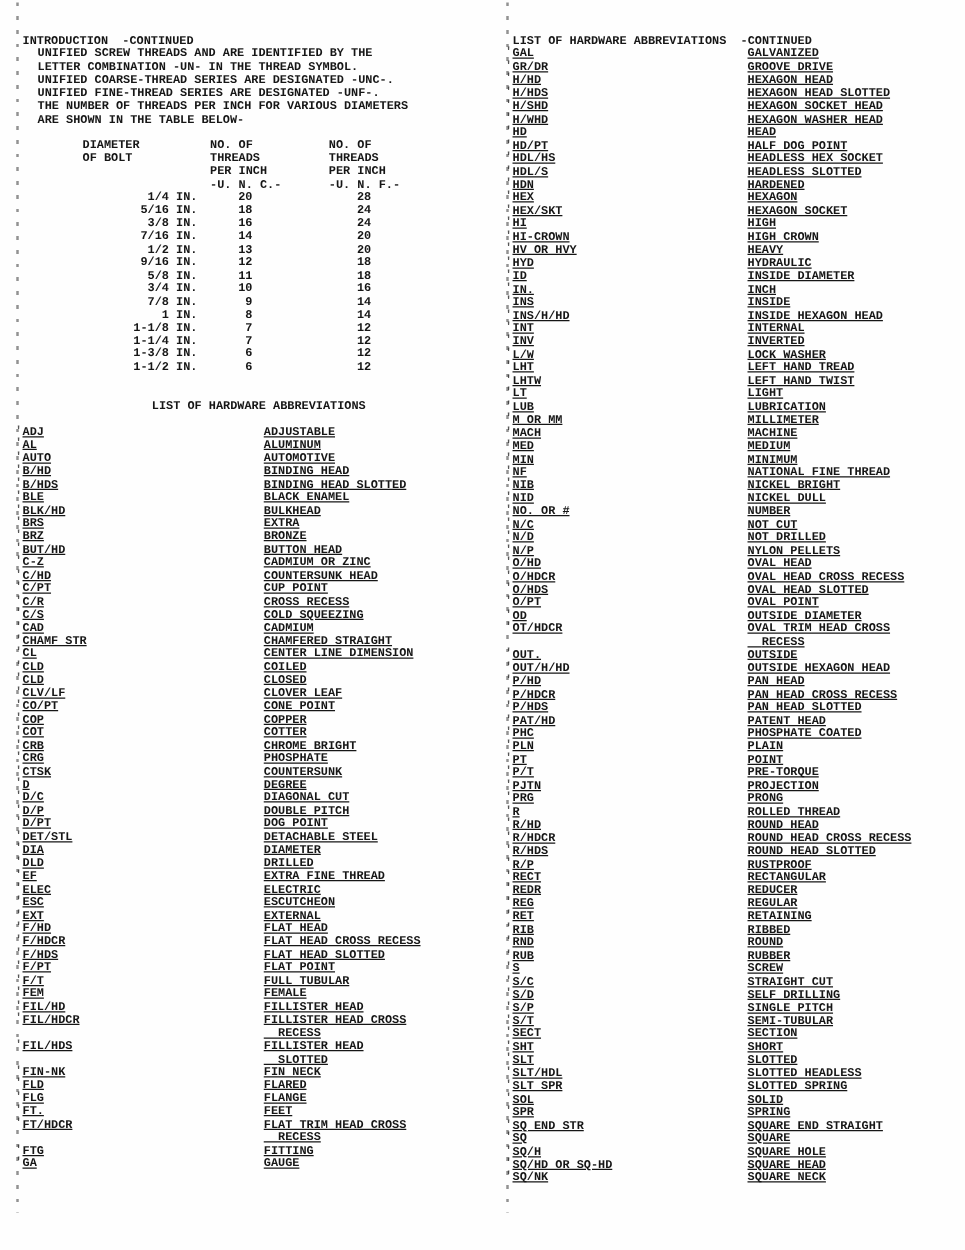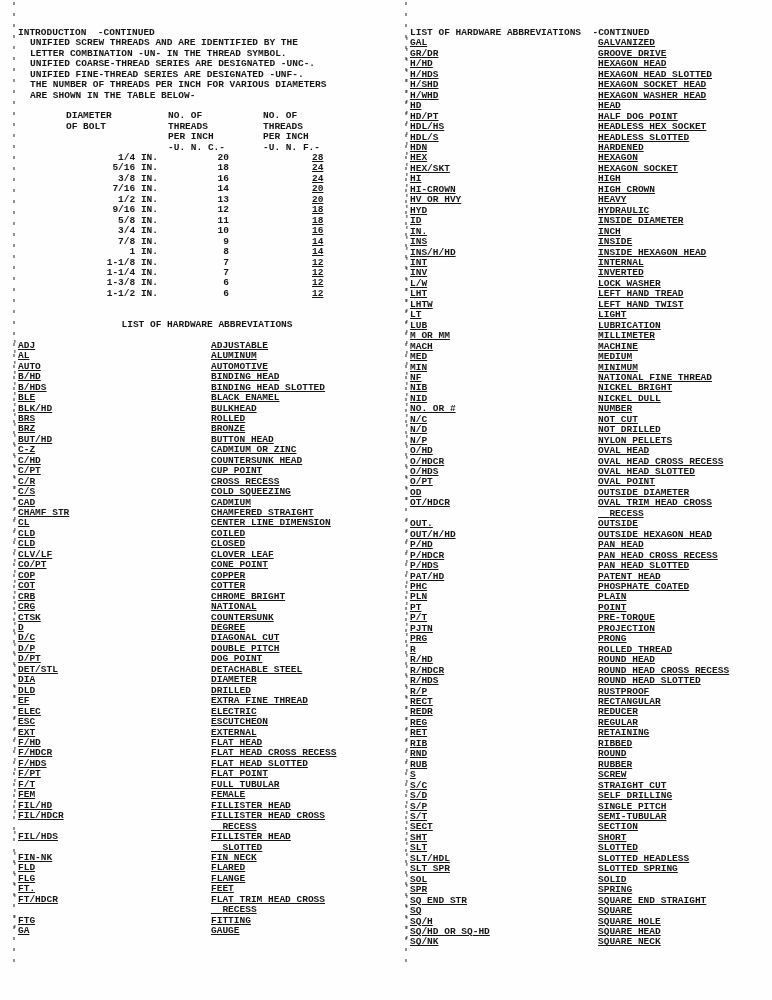--- a/index.html
+++ b/index.html
@@ -25,24 +25,24 @@
   .ml-left{left:13px;}
   .ml-right{left:405px;}
   .sec-title{white-space:pre-wrap;}
   .intro-text{margin-left:12px;white-space:pre-wrap;}
   
   .thread-table{margin-top:10px;}
   .tt-head{display:grid;grid-template-columns:140px 100px 135px;}
   .tt-h1{padding-left:48px;white-space:pre-wrap;}
   .tt-h2{padding-left:10px;white-space:pre-wrap;}
   .tt-h3{padding-left:5px;white-space:pre-wrap;}
-  .tt-row{display:grid;grid-template-columns:140px 100px 135px;gap:27px;}
+  .tt-row{display:grid;grid-template-columns:140px 100px 135px;}
   .tt-c1{text-align:right;}
   .tt-c2{text-align:right;padding-right:56px;}
-  .tt-c3{padding-right:96px;text-decoration:underline;}
+  .tt-c3{text-align:right;padding-right:96px;}
   
   .list-title{margin-top:21px;white-space:pre-wrap;text-align:center;}
   .abbr-list{margin-top:10px;text-decoration:underline;}
   .col-right .abbr-list{margin-top:0;}
   .arow{display:grid;}
   .col-left .arow{grid-template-columns:193px 1fr;}
   .col-right .arow{grid-template-columns:188px 1fr;}
   .a-abbr{white-space:pre-wrap;position:relative;}
   .a-abbr::before{
     content:"'";position:absolute;left:-6px;top:-1px;
@@ -179,21 +179,21 @@
         <div class="arow">
           <div class="a-abbr">BLE</div>
           <div class="a-mean">BLACK ENAMEL</div>
         </div>
         <div class="arow">
           <div class="a-abbr">BLK/HD</div>
           <div class="a-mean">BULKHEAD</div>
         </div>
         <div class="arow">
           <div class="a-abbr">BRS</div>
-          <div class="a-mean">ROLLED</div>
+          <div class="a-mean">EXTRA</div>
         </div>
         <div class="arow">
           <div class="a-abbr">BRZ</div>
           <div class="a-mean">BRONZE</div>
         </div>
         <div class="arow">
           <div class="a-abbr">BUT/HD</div>
           <div class="a-mean">BUTTON HEAD</div>
         </div>
         <div class="arow">
@@ -251,21 +251,21 @@
         <div class="arow">
           <div class="a-abbr">COT</div>
           <div class="a-mean">COTTER</div>
         </div>
         <div class="arow">
           <div class="a-abbr">CRB</div>
           <div class="a-mean">CHROME BRIGHT</div>
         </div>
         <div class="arow">
           <div class="a-abbr">CRG</div>
-          <div class="a-mean">NATIONAL</div>
+          <div class="a-mean">PHOSPHATE</div>
         </div>
         <div class="arow">
           <div class="a-abbr">CTSK</div>
           <div class="a-mean">COUNTERSUNK</div>
         </div>
         <div class="arow">
           <div class="a-abbr">D</div>
           <div class="a-mean">DEGREE</div>
         </div>
         <div class="arow">

